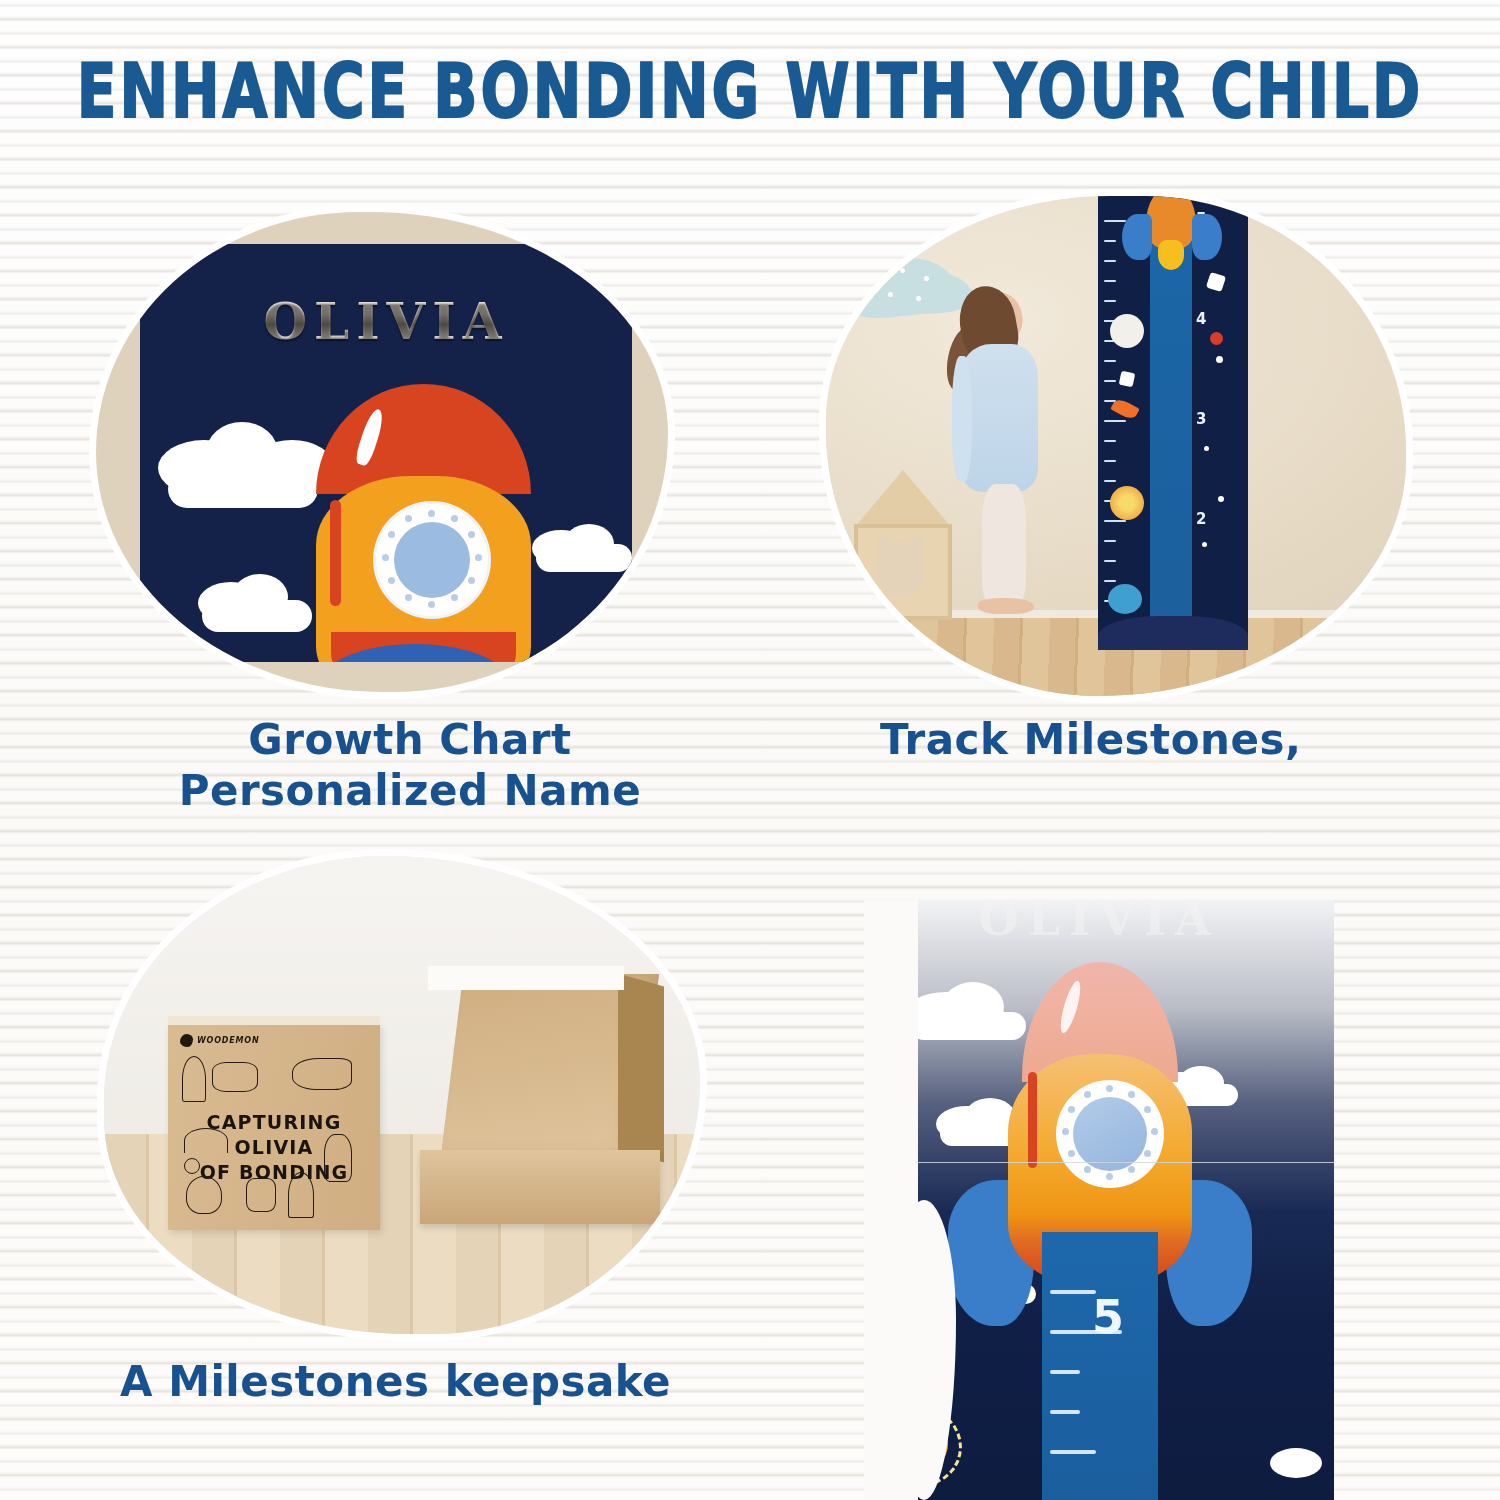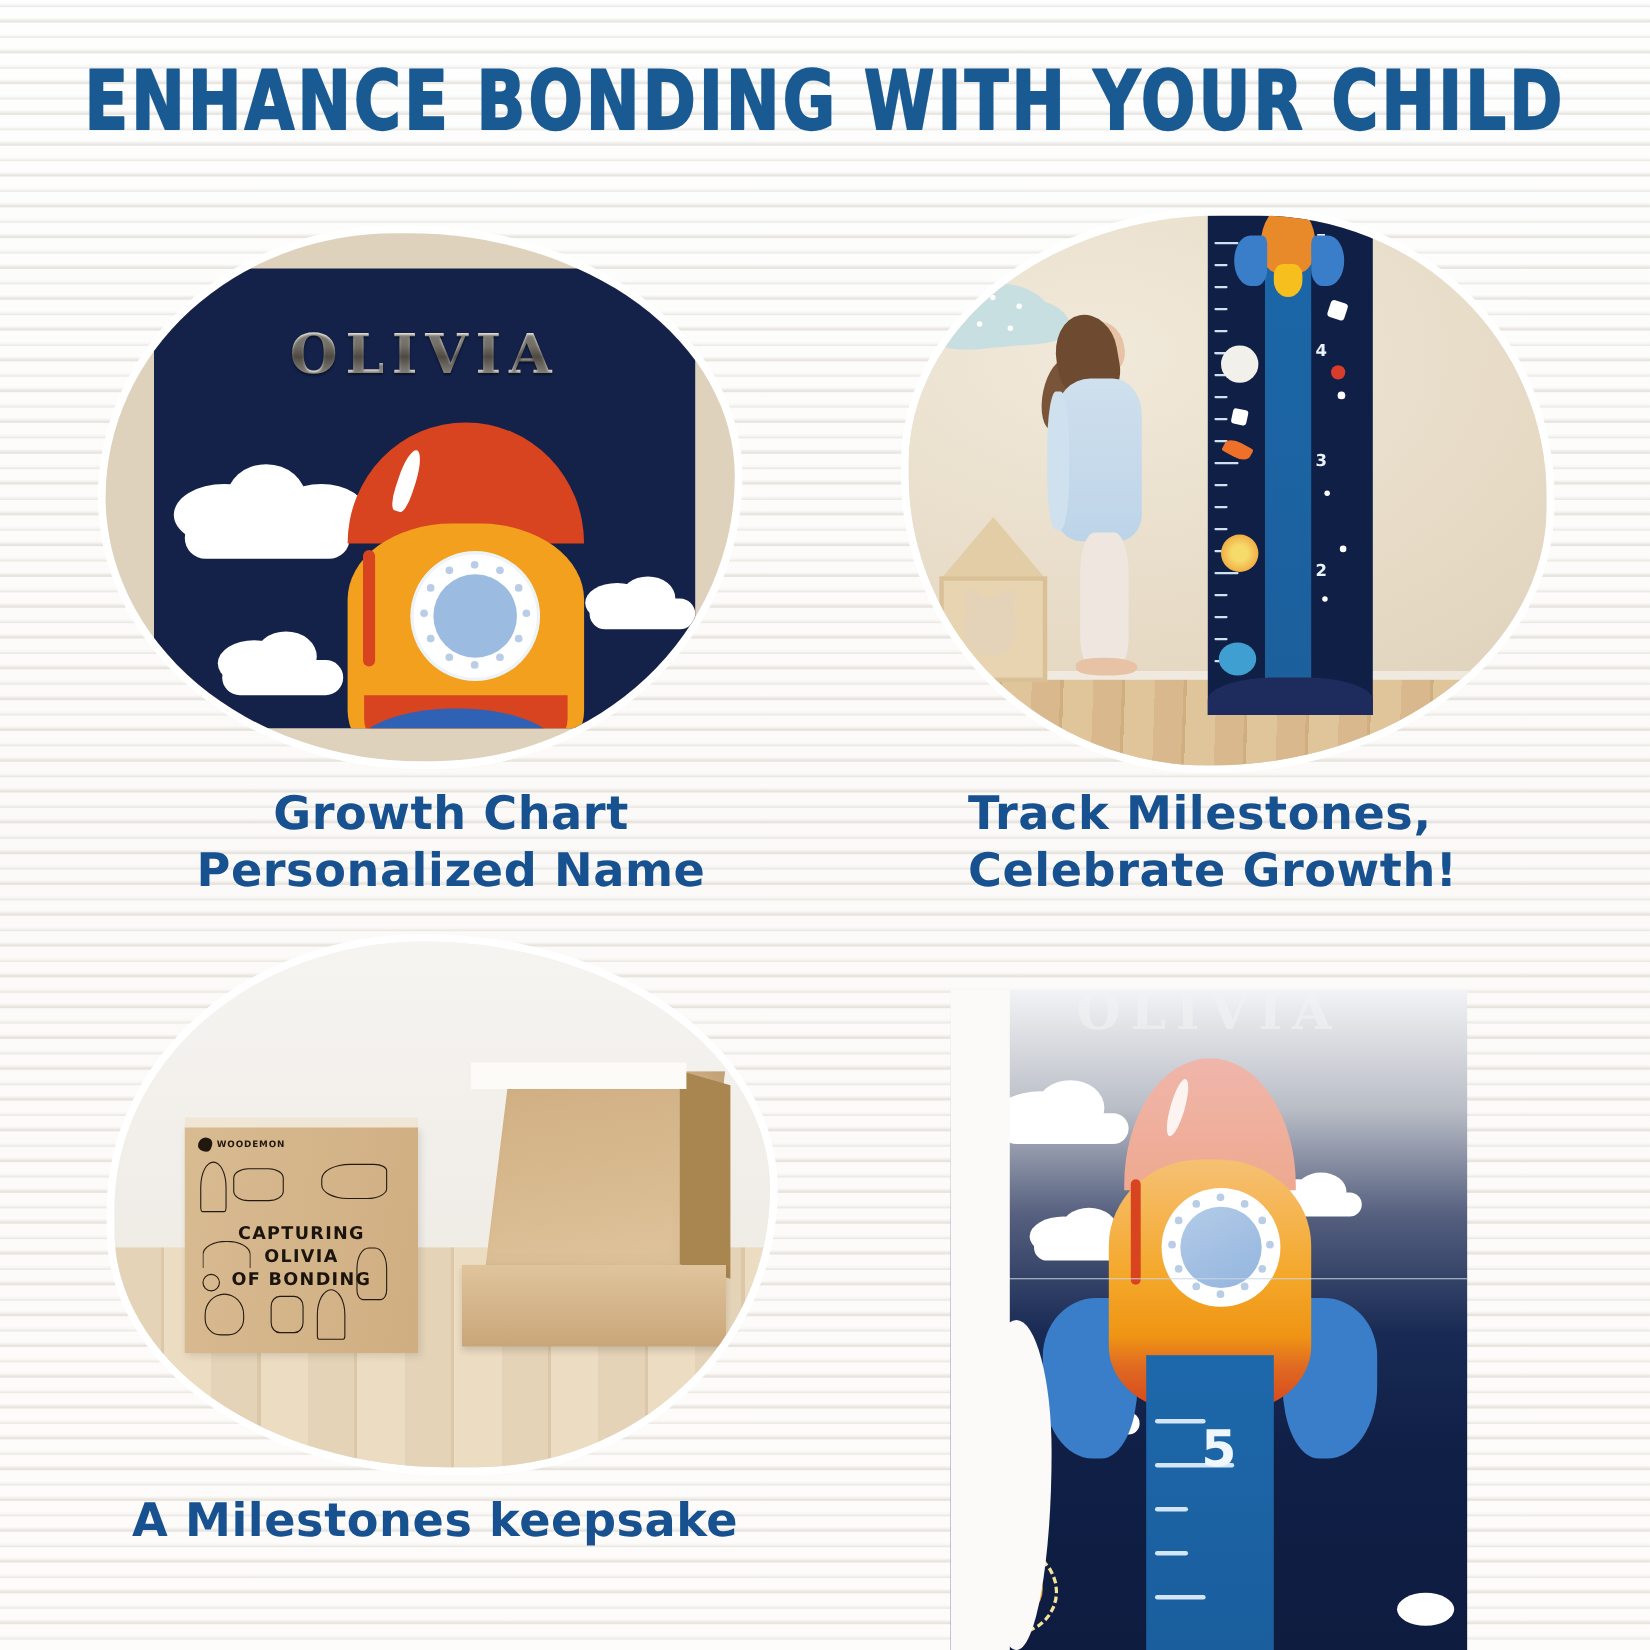--- a/index.html
+++ b/index.html
@@ -120,28 +120,28 @@
   .bear-e{position:absolute;width:16px;height:16px;border-radius:50%;background:#e4d2b9;}
 
   
   #p3{left:104px;top:856px;width:596px;height:478px;background:#f4f1ec;}
   #p3 .wall3{position:absolute;inset:0;background:linear-gradient(180deg,#f6f4f1 0%,#efece6 62%,#eae6df 64%);}
   #p3 .floor3{position:absolute;left:0;bottom:0;width:100%;height:200px;
     background:repeating-linear-gradient(90deg,#e4d3b7 0 42px,#dcc8a8 42px 45px,#ecdcc2 45px 88px);}
   #box-closed{position:absolute;left:64px;top:168px;width:212px;height:206px;
     background:linear-gradient(100deg,#d9bb92,#cfae81);box-shadow:2px 3px 7px rgba(0,0,0,.12);}
   #box-closed .topedge{position:absolute;left:0;top:-8px;width:100%;height:9px;background:#efe6d6;}
-  #box-brand{position:absolute;left:12px;top:10px;display:flex;align-items:center;gap:4px;}
+  #box-brand{position:absolute;left:12px;top:10px;display:flex;align-items:center;gap:4px;font-style:italic;}
   #box-brand .bmark{width:13px;height:13px;background:#20170f;
     border-radius:52% 48% 40% 60% / 60% 40% 60% 40%;}
   #box-brand .bname{font-size:8px;font-weight:bold;letter-spacing:.8px;color:#20170f;
     font-family:"DejaVu Sans",sans-serif;}
   #box-title{position:absolute;left:0;top:86px;width:100%;text-align:center;
     font-family:"DejaVu Sans",sans-serif;font-weight:bold;color:#1b140d;
-    font-size:16px;line-height:1.32;letter-spacing:1.2px;}
+    font-size:19px;line-height:1.32;letter-spacing:1.2px;}
   .doodle{position:absolute;border:1.4px solid #241a11;border-radius:40%;}
   #box-open{position:absolute;left:300px;top:118px;width:266px;height:262px;}
   .flapA{position:absolute;left:48px;top:0;width:196px;height:182px;
     background:linear-gradient(170deg,#cfae81,#e0c49c);
     transform:skewX(-7deg);box-shadow:inset -14px 0 18px rgba(110,80,45,.16);}
   .flapB{position:absolute;left:214px;top:6px;width:46px;height:176px;
     background:#a9854f;transform:skewY(16deg);}
   .tray{position:absolute;left:16px;top:176px;width:240px;height:74px;
     background:linear-gradient(180deg,#e0c49c,#c9a679);box-shadow:0 4px 6px rgba(0,0,0,.13);}
   .trayIn{position:absolute;left:24px;top:-8px;width:196px;height:24px;background:#fcfbf8;}
@@ -327,21 +327,20 @@
 
     <div style="position:absolute;left:48px;top:-10px;width:50px;height:62px;background:#e8892a;border-radius:50% 50% 30% 30% / 60% 60% 40% 40%;"></div>
     <div style="position:absolute;left:24px;top:18px;width:30px;height:46px;background:#3a7dc9;border-radius:60% 20% 40% 60%;"></div>
     <div style="position:absolute;left:94px;top:18px;width:30px;height:46px;background:#3a7dc9;border-radius:20% 60% 60% 40%;"></div>
     <div style="position:absolute;left:60px;top:44px;width:26px;height:30px;background:#f7bf1d;border-radius:40% 40% 60% 60%;"></div>
   </div>
 </div>
 
 <div class="cap" id="cap2">
   <div>Track Milestones,</div>
-  <div>Celebrate Growth!</div>
 </div>
 
 <div class="blob blob-r3" id="p3">
   <div class="wall3"></div>
   <div class="floor3"></div>
 
   <div id="box-closed">
     <div class="topedge"></div>
     <div id="box-brand">
       <div class="bmark"></div>

